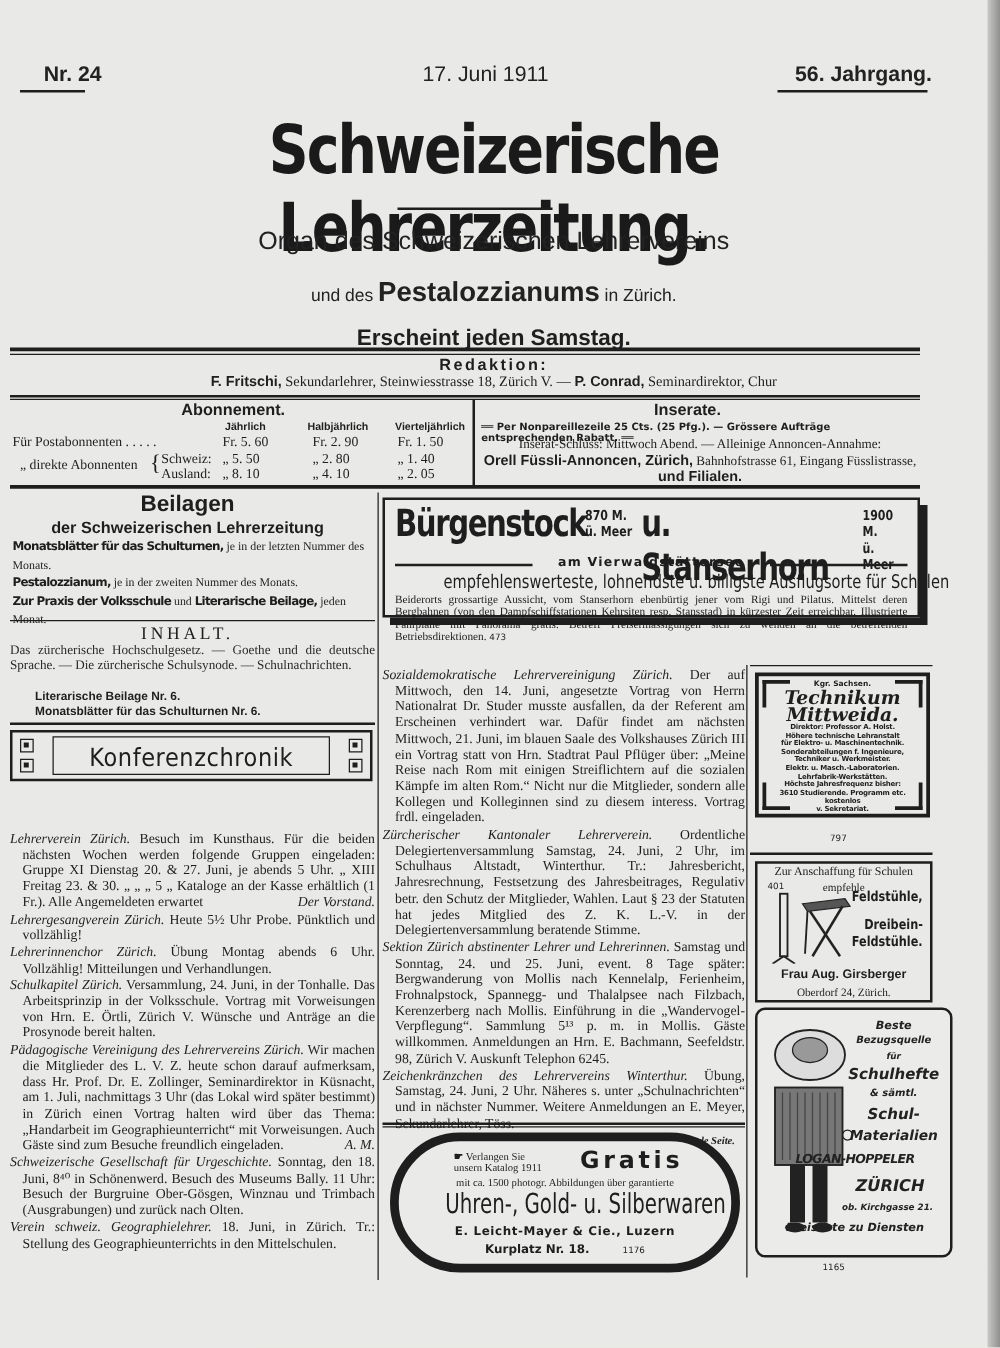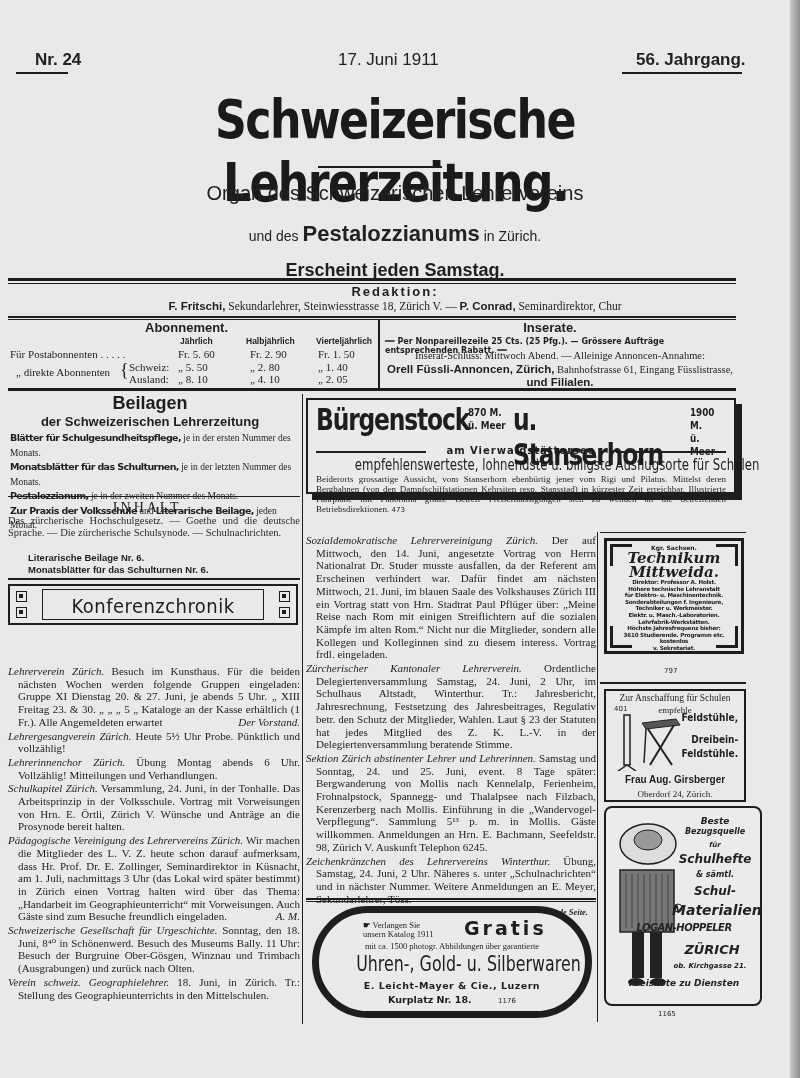--- a/index.html
+++ b/index.html
@@ -178,21 +178,20 @@
   </div>
 
   <div class="hr" style="left:8px; top:388px; width:728px; height:3px;"></div>
 
   <div class="hr" style="left:302px; top:394px; width:1px; height:630px;"></div>
   <div class="hr" style="left:597px; top:532px; width:1px; height:490px;"></div>
 
   <div class="abs beil-h">Beilagen</div>
   <div class="abs beil-sub">der Schweizerischen Lehrerzeitung</div>
   <div class="abs beil-list">
-    <div><span class="bl">Blätter für Schulgesundheitspflege,</span> <span>je in der ersten Nummer des Monats.</span></div>
     <div><span class="bl">Monatsblätter für das Schulturnen,</span> <span>je in der letzten Nummer des Monats.</span></div>
     <div><span class="bl">Pestalozzianum,</span> <span>je in der zweiten Nummer des Monats.</span></div>
     <div><span class="bl">Zur Praxis der Volksschule</span> <span>und</span> <span class="bl">Literarische Beilage,</span> <span>jeden Monat.</span></div>
   </div>
   <div class="hr" style="left:8px; top:496px; width:292px; height:1px;"></div>
 
   <div class="abs inhalt-h">INHALT.</div>
   <div class="abs inhalt-t">Das zürcherische Hochschulgesetz. — Goethe und die deutsche Sprache. — Die zürcherische Schulsynode. — Schulnachrichten.</div>
   <div class="abs inhalt-b" style="top:552px;">Literarische Beilage Nr. 6.</div>
   <div class="abs inhalt-b" style="top:564px;">Monatsblätter für das Schulturnen Nr. 6.</div>
@@ -316,21 +315,21 @@
       <rect x="38" y="114" width="12" height="46" fill="#222"></rect>
       <ellipse cx="24" cy="164" rx="8" ry="4" fill="#222"></ellipse>
       <ellipse cx="46" cy="164" rx="8" ry="4" fill="#222"></ellipse>
     </svg>
     <div class="txt" style="top:8px; font-size:9px;">Beste</div>
     <div class="txt" style="top:19px; font-size:8px;">Bezugsquelle</div>
     <div class="txt" style="top:33px; font-size:7px;">für</div>
     <div class="txt" style="top:44px; font-size:12px;">Schulhefte</div>
     <div class="txt" style="top:62px; font-size:8px;">&amp; sämtl.</div>
     <div class="txt" style="top:76px; font-size:12px;">Schul-</div>
-    <div class="txt" style="top:94px; font-size:14px;">Materialien</div>
+    <div class="txt" style="top:94px; font-size:11px;">Materialien</div>
     <div class="txt" style="left:4px; top:114px; font-size:10px; letter-spacing:-0.5px;">LOGAN-HOPPELER</div>
     <div class="txt" style="left:60px; top:134px; font-size:13px;">ZÜRICH</div>
     <div class="txt" style="left:56px; top:154px; font-size:7px;">ob. Kirchgasse 21.</div>
     <div class="txt" style="left:4px; top:170px; font-size:9px;">Preisliste zu Diensten</div>
   </div>
   <div class="abs small-num" style="left:658px; top:1010px;">1165</div>
 
 </div>
 <div class="spine"></div>
 

